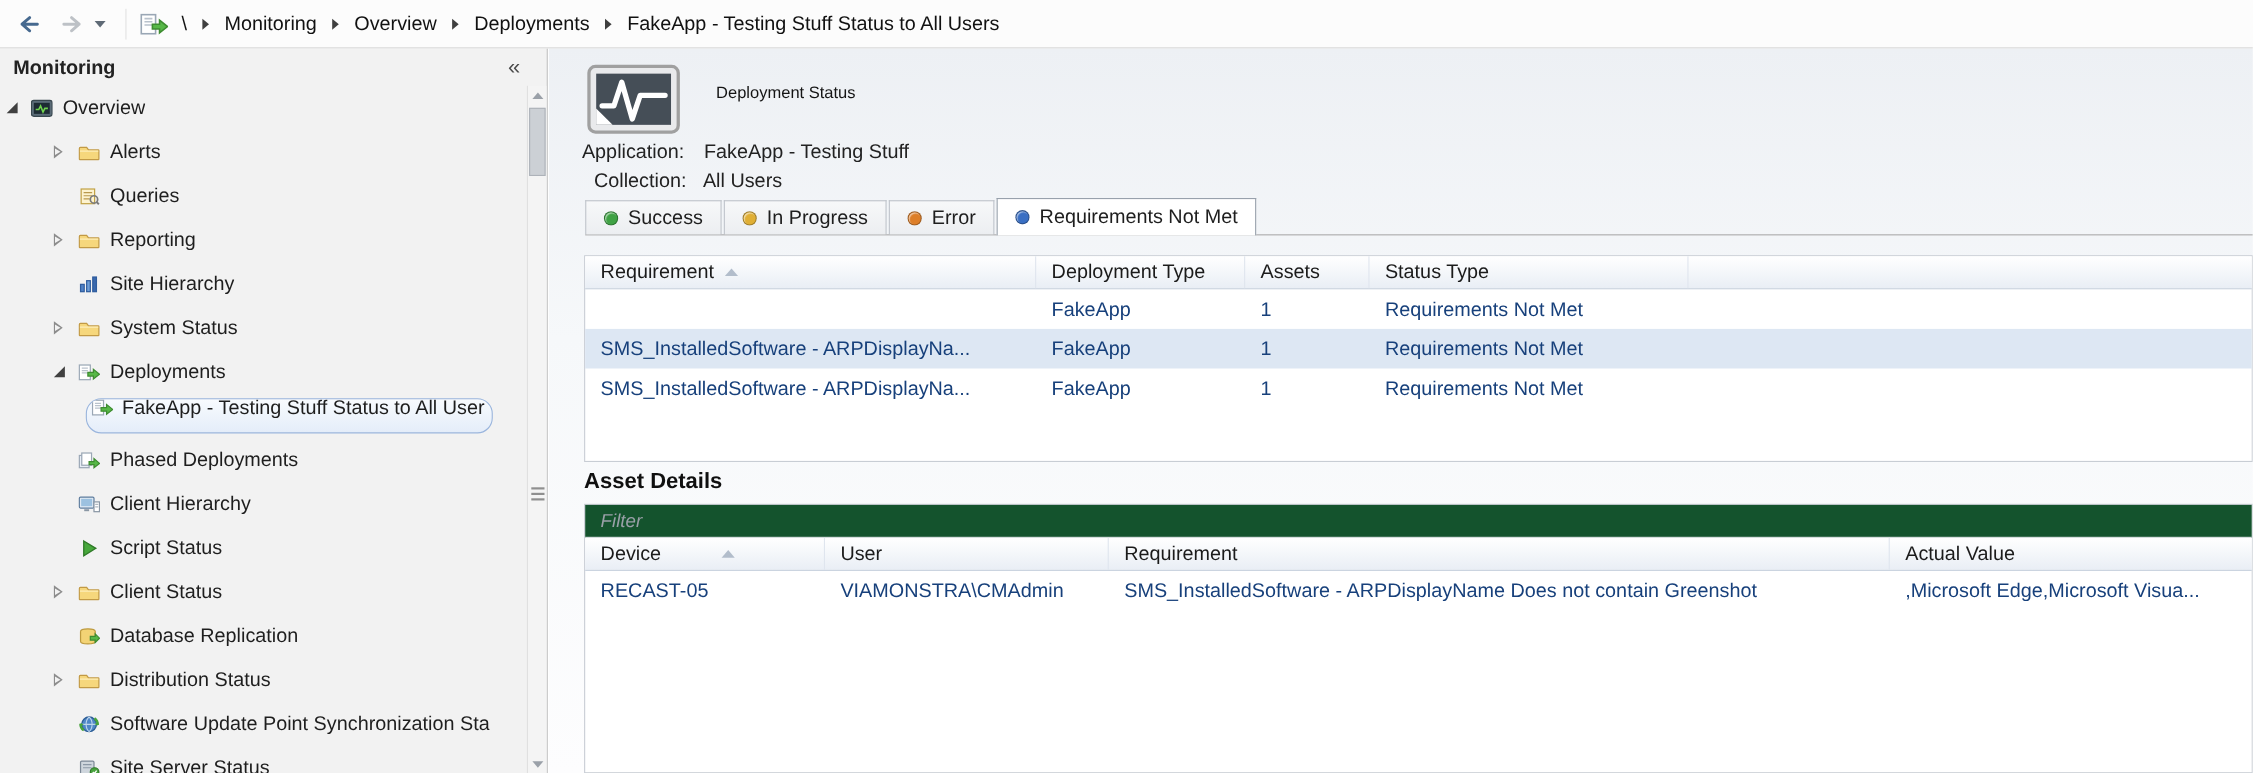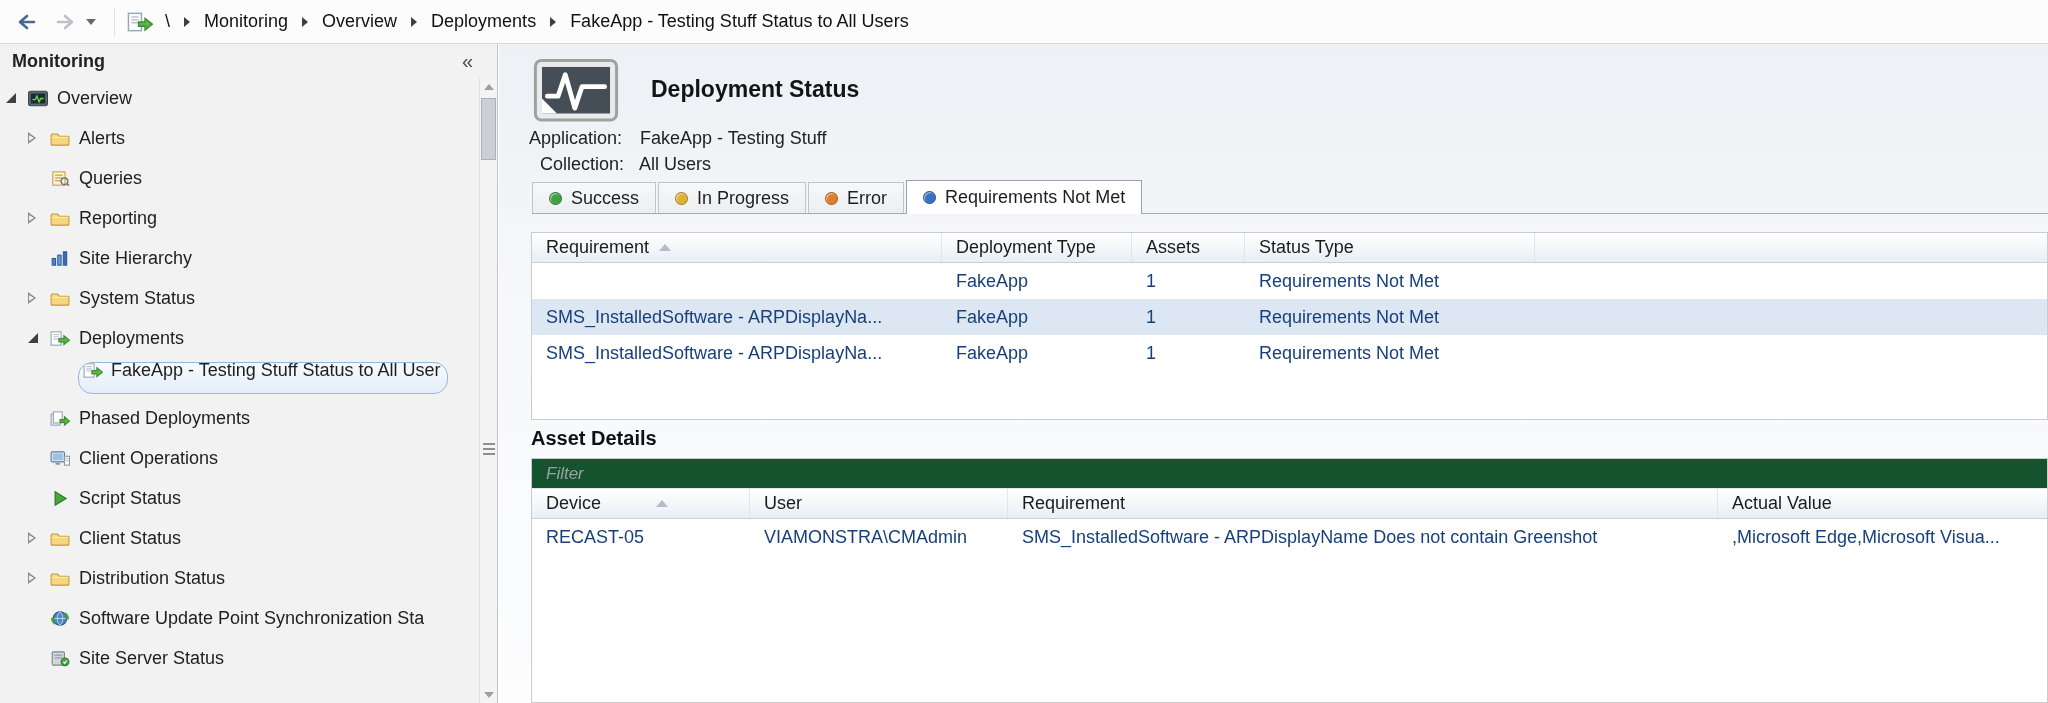--- a/index.html
+++ b/index.html
@@ -22,21 +22,21 @@
 
   
   .sidebar{position:absolute;left:0;top:44px;width:498px;height:659px;background:#f2f2f2;
     border-right:1px solid #c2c2c2;overflow:hidden;}
   .sb-header{height:34px;display:flex;align-items:center;padding-left:12px;
     font-weight:bold;font-size:18px;color:#222;}
   .sb-collapse{position:absolute;right:24px;top:6px;font-size:20px;color:#4a4a4a;cursor:default;}
   .tree{position:absolute;left:0;top:34px;right:18px;bottom:0;overflow:hidden;}
   .tree-item{height:40px;display:flex;align-items:center;font-size:18px;color:#1e1e1e;}
   .lvl0{padding-left:6px;}
-  .lvl1{padding-left:28px;}
+  .lvl1{padding-left:28px;margin-left:21px;}
   .lvl2{padding-left:56px;}
   .tw{width:22px;flex:0 0 22px;display:flex;align-items:center;}
   .tri-exp{display:inline-block;width:0;height:0;border-bottom:10px solid #404040;border-left:10px solid transparent;}
   .tri-col{position:relative;display:inline-block;width:10px;height:14px;}
   .tri-col::before{content:"";position:absolute;left:0;top:1px;border-left:8px solid #8c8c8c;
     border-top:6px solid transparent;border-bottom:6px solid transparent;}
   .tri-col::after{content:"";position:absolute;left:1px;top:4px;border-left:5px solid #f2f2f2;
     border-top:3px solid transparent;border-bottom:3px solid transparent;}
   .ticon{width:20px;height:17px;flex:0 0 20px;margin-right:9px;}
   .tlabel{white-space:nowrap;overflow:hidden;}
@@ -56,21 +56,21 @@
   .va.d{border-top:6px solid #9aa0a8;}
   .vthumb{position:absolute;left:1px;right:1px;top:20px;height:62px;background:#ccd0d5;
     border:1px solid #adb2b9;}
   .grip{position:absolute;right:2px;top:399px;width:12px;display:flex;flex-direction:column;gap:3px;}
   .grip span{display:block;height:2px;background:#8f8f8f;}
 
   
   .main{position:absolute;left:499px;top:44px;right:0;bottom:0;
     background:linear-gradient(180deg,#edf0f4 0%,#f6f8fa 40%,#fdfdfe 100%);overflow:hidden;}
   .big-icon{position:absolute;left:34px;top:14px;width:86px;height:74px;}
-  .page-title{position:absolute;left:152px;top:32px;font-size:23px;font-weight:bold;color:#141414;text-align:right;}
+  .page-title{position:absolute;left:152px;top:32px;font-size:15px;font-weight:normal;color:#141414;text-align:right;}
   .meta{position:absolute;left:30px;font-size:18px;color:#222;}
   .meta-label{display:inline-block;min-width:106px;}
   .meta.app{top:84px;}
   .meta.coll{top:110px;text-align:center;}
 
   
   .tabstrip{position:absolute;left:33px;right:0;top:136px;height:34px;display:flex;
     align-items:flex-end;border-bottom:1px solid #aaaaaa;}
   .tab{display:flex;align-items:center;gap:9px;padding:0 16px;height:31px;font-size:18px;
     color:#1e1e1e;background:linear-gradient(#f7f8f9,#eceef1);border:1px solid #bfc4ca;
@@ -283,37 +283,44 @@
       <svg class="ticon">
           <use href="#i-phased"></use>
         </svg>
       <span class="tlabel">Phased Deployments</span>
     </div>
     <div class="tree-item lvl1">
       <span class="tw"></span>
       <svg class="ticon">
           <use href="#i-clientops"></use>
         </svg>
-      <span class="tlabel">Client Operations</span>
+      <span class="tlabel">Client Hierarchy</span>
     </div>
     <div class="tree-item lvl1">
       <span class="tw"></span>
       <svg class="ticon">
           <use href="#i-script"></use>
         </svg>
       <span class="tlabel">Script Status</span>
     </div>
     <div class="tree-item lvl1">
       <span class="tw">
           <span class="tri-col"></span>
         </span>
       <svg class="ticon">
           <use href="#i-folder"></use>
         </svg>
       <span class="tlabel">Client Status</span>
+    </div>
+    <div class="tree-item lvl1">
+      <span class="tw"></span>
+      <svg class="ticon">
+          <use href="#i-db"></use>
+        </svg>
+      <span class="tlabel">Database Replication</span>
     </div>
     <div class="tree-item lvl1">
       <span class="tw">
           <span class="tri-col"></span>
         </span>
       <svg class="ticon">
           <use href="#i-folder"></use>
         </svg>
       <span class="tlabel">Distribution Status</span>
     </div>

